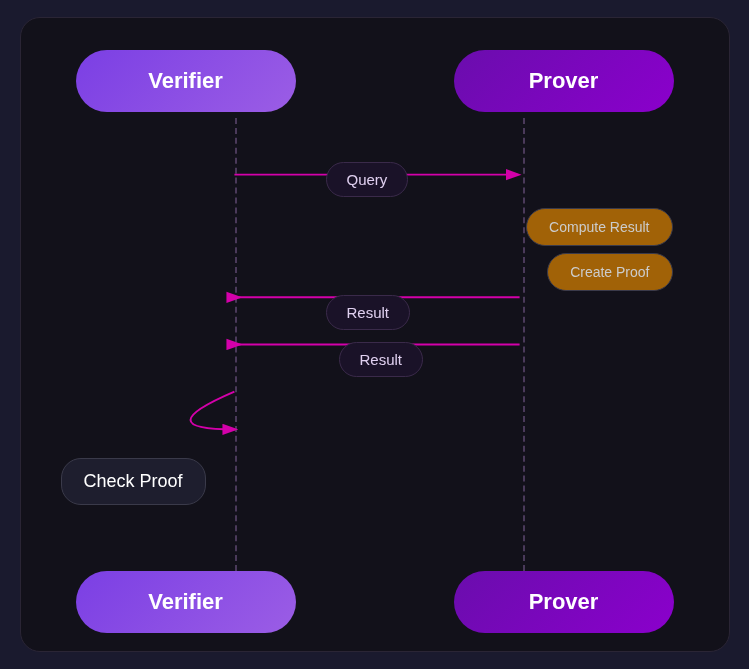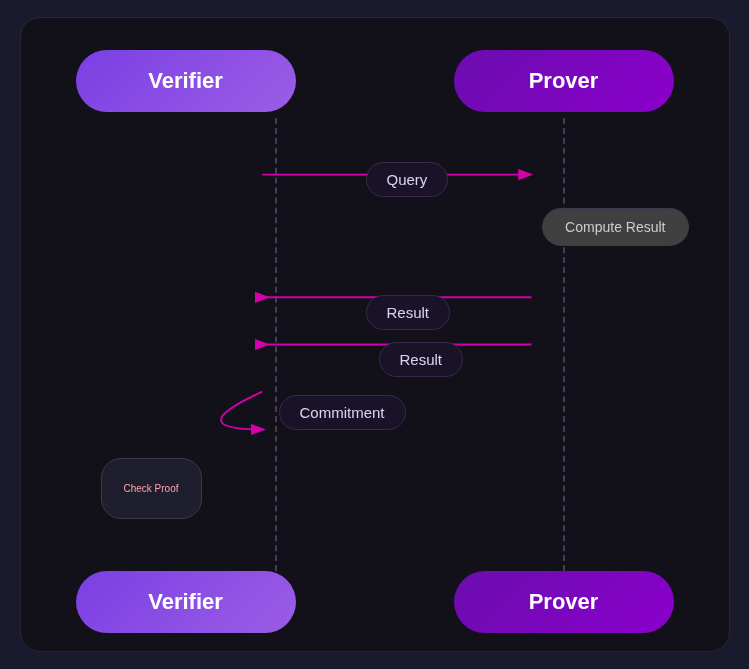--- a/index.html
+++ b/index.html
@@ -54,21 +54,20 @@
       text-align: center;
     }
 
     
     .diagram-area {
       position: absolute;
       top: 100px;
       left: 0;
       right: 0;
       bottom: 80px;
-      margin-left: 40px;
     }
 
     
     .dashed-line-left {
       position: absolute;
       left: 214px;
       top: 0;
       bottom: 0;
       border-left: 2px dashed #4a3a5a;
       z-index: 1;
@@ -79,22 +78,22 @@
       left: 502px;
       top: 0;
       bottom: 0;
       border-left: 2px dashed #4a3a5a;
       z-index: 1;
     }
 
     
     .prover-box {
       position: absolute;
-      right: 40px;
-      background: #404040;
+      right: 56px;
+      background: #a16207;
       border: 1px solid #3a3a4a;
       border-radius: 20px;
       padding: 10px 22px;
       color: #ccc;
       font-size: 14px;
       font-weight: 500;
       z-index: 3;
     }
 
     
@@ -154,23 +153,23 @@
       text-align: center;
     }
 
     
     .verifier-box {
       position: absolute;
       left: 40px;
       background: #1e1e2e;
       border: 1px solid #3a3a4a;
       border-radius: 20px;
-      padding: 24px 22px;
-      color: #fca5a5;
-      font-size: 10px;
+      padding: 12px 22px;
+      color: #ffffff;
+      font-size: 18px;
       font-weight: 500;
       z-index: 3;
     }
   </style>
 </head>
 <body>
 
 <div class="main-container">
 
   <div class="actor-row">
@@ -211,32 +210,32 @@
     </svg>
 
     <div class="arrow-pill" style="top: 44px; left: 305px;">
       <span>Query</span>
     </div>
 
     <div class="prover-box" style="top: 90px;">
       <span>Compute Result</span>
     </div>
 
+    <div class="prover-box" style="top: 135px;">
+      <span>Create Proof</span>
+    </div>
 
     <div class="arrow-pill" style="top: 177px; left: 305px;">
       <span>Result</span>
     </div>
 
     <div class="arrow-pill" style="top: 224px; left: 318px;">
       <span>Result</span>
     </div>
 
-    <div class="arrow-pill" style="top: 277px; left: 218px;">
-      <span>Commitment</span>
-    </div>
 
     <div class="verifier-box" style="top: 340px;">
       <span>Check Proof</span>
     </div>
 
   </div>
 
   <div class="actor-row-bottom">
     <div class="actor-verifier-bottom">
       <span>Verifier</span>

